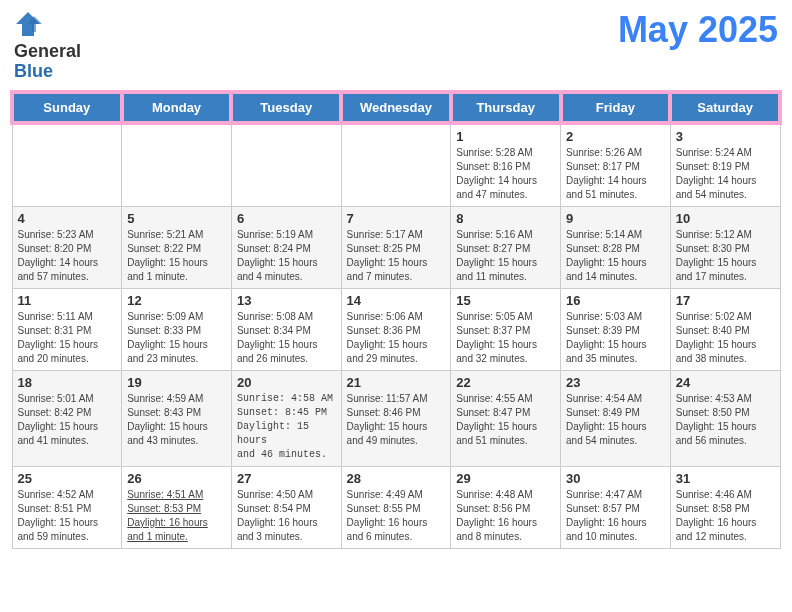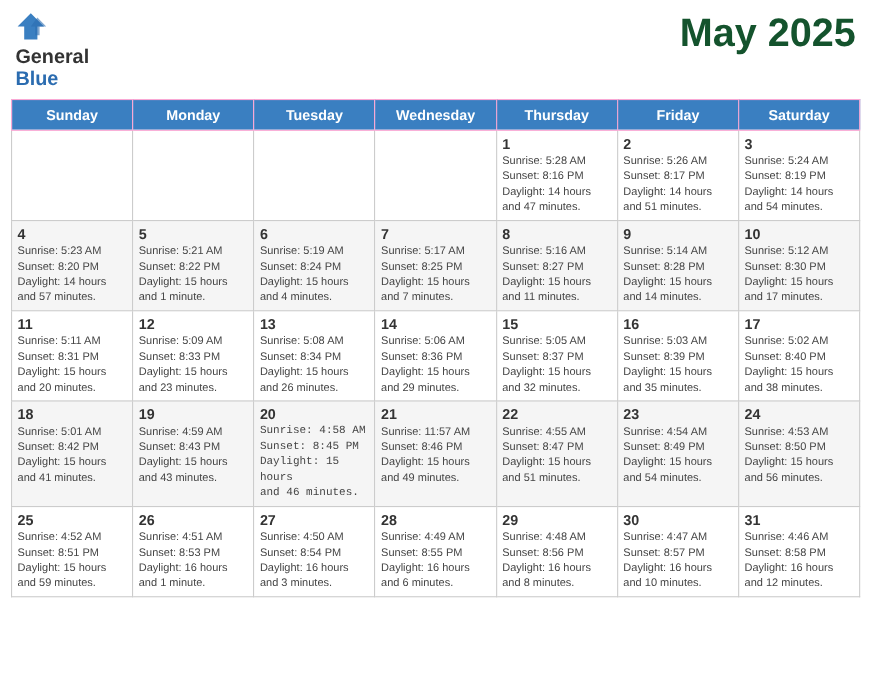--- a/index.html
+++ b/index.html
@@ -41,40 +41,40 @@
     .logo-icon {
       width: 28px;
       height: 28px;
     }
     .title-block {
       text-align: right;
     }
     .calendar-title {
       font-size: 36px;
       font-weight: bold;
-      color: #14532d;
+      color: #3b82f6;
       line-height: 1.1;
     }
     .calendar-subtitle {
       font-size: 16px;
       color: #555;
     }
     table {
       width: 100%;
       border-collapse: collapse;
       table-layout: fixed;
     }
     thead th {
       background-color: #3a7fc1;
       color: white;
       text-align: center;
       padding: 6px 4px;
       font-size: 13px;
       font-weight: bold;
-      border: 1px solid #f9a8d4;
+      border: 4px solid #f9a8d4;
     }
     td {
       border: 1px solid #ccc;
       vertical-align: top;
       padding: 4px 5px;
       font-size: 10.5px;
       color: #333;
       height: 80px;
       background: #fff;
     }
@@ -311,21 +311,21 @@
       <tr>
         <td>
           <div class="day-number">25</div>
           <div class="day-info" style="white-space: pre-line;">Sunrise: 4:52 AM
 Sunset: 8:51 PM
 Daylight: 15 hours
 and 59 minutes.</div>
         </td>
         <td>
           <div class="day-number">26</div>
-          <div class="day-info" style="white-space: pre-line;">Sunrise: 4:51 AM
+          <div class="day-info" style="white-space: pre-line; text-decoration: underline;">Sunrise: 4:51 AM
 Sunset: 8:53 PM
 Daylight: 16 hours
 and 1 minute.</div>
         </td>
         <td>
           <div class="day-number">27</div>
           <div class="day-info" style="white-space: pre-line;">Sunrise: 4:50 AM
 Sunset: 8:54 PM
 Daylight: 16 hours
 and 3 minutes.</div>

